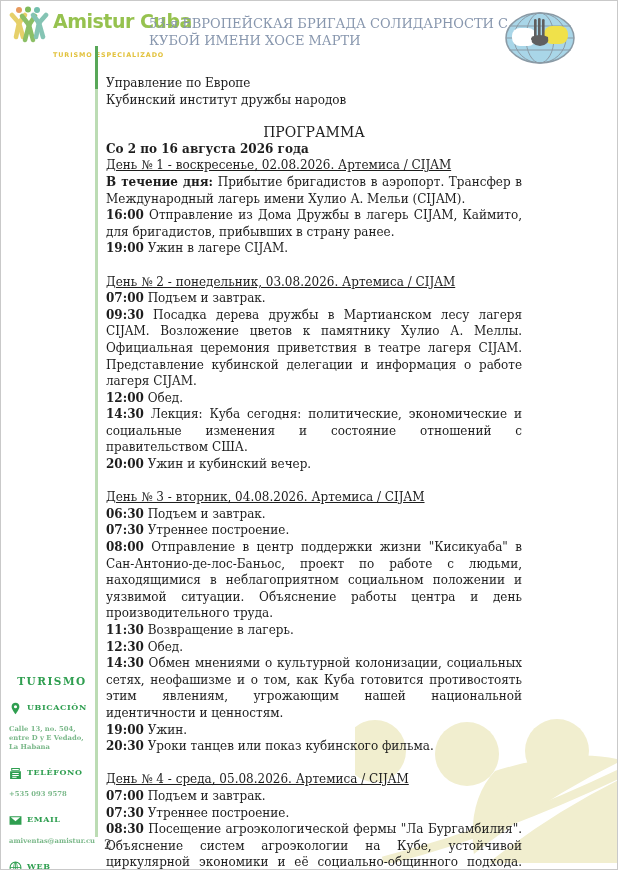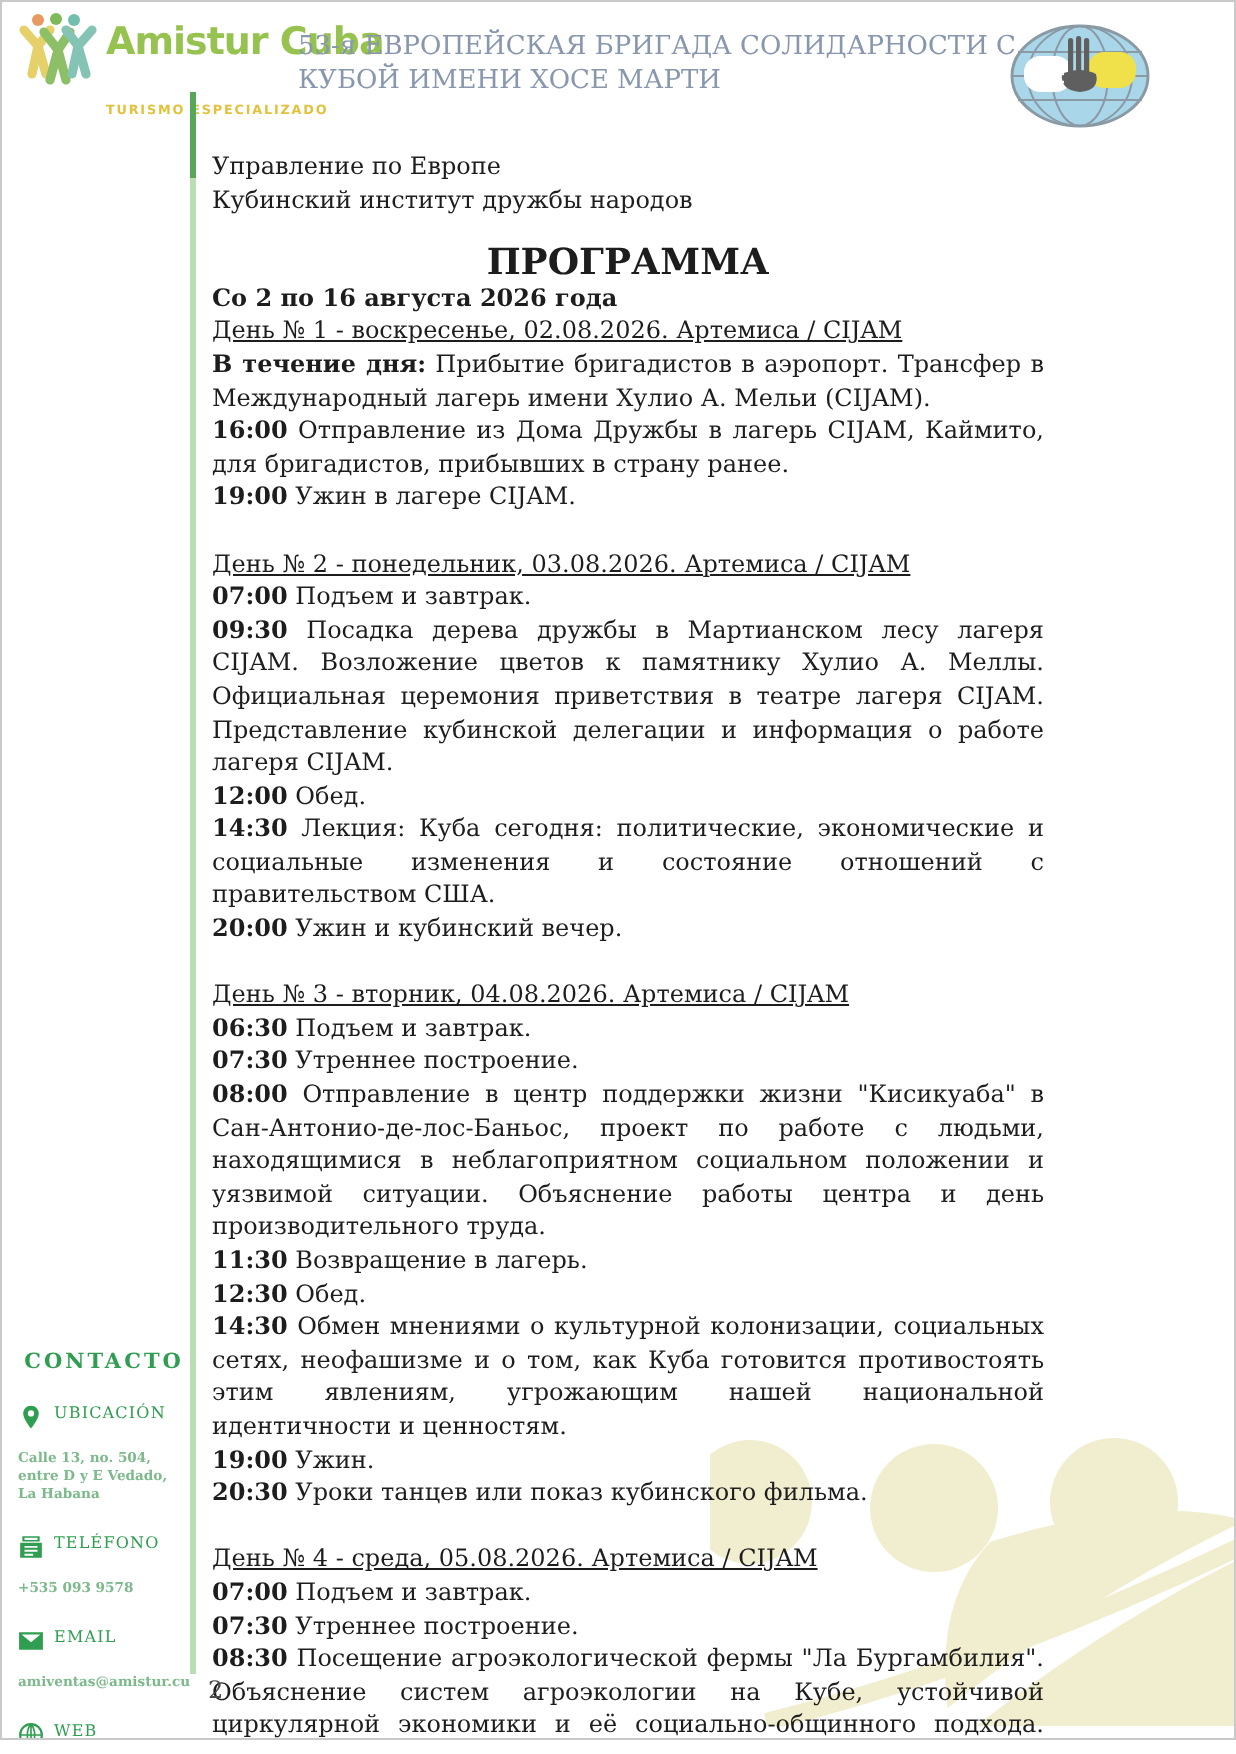--- a/index.html
+++ b/index.html
@@ -26,35 +26,35 @@
   
   .watermark { position:absolute; right:0; bottom:6px; width:262px; height:152px; z-index:0; }
   
   .content {
     position:relative; z-index:1;
     margin-left:105px; padding-top:74px; width:416px;
     font-size:12px; line-height:16.6px; color:#1d1d1d;
   }
   .content p { margin:0; }
   .org-line { text-align:left; }
-  .prog-title { text-align:center; font-weight:bold; font-size:18px; margin-top:16px !important; }
+  .prog-title { text-align:center; font-weight:normal; font-size:14px; margin-top:16px !important; }
   .date-range { font-weight:bold; }
   .day { margin-top:16.6px; }
   .day:first-child { margin-top:0; }
   .day-header { text-decoration:underline; }
   .sched { text-align:justify; }
   .sched b { font-weight:bold; }
   
   .contact { position:absolute; left:8px; top:674px; width:86px; z-index:1; color:#2f9e50; }
   .contact-title { font-weight:bold; font-size:10.5px; letter-spacing:1.5px; text-align:center; }
   .contact-item { margin-top:13px; }
   .contact-label-row { display:flex; align-items:center; gap:5px; }
   .contact-icon { width:13px; height:13px; color:#2f9e50; flex:0 0 auto; }
   .contact-icon svg { width:100%; height:100%; fill:currentColor; }
-  .contact-label { font-weight:normal; font-size:8px; letter-spacing:0.6px; }
+  .contact-label { font-weight:bold; font-size:8px; letter-spacing:0.6px; }
   .contact-value { font-size:6.8px; line-height:9px; color:#7cb98b; font-weight:bold; margin-top:12px; }
   
   .page-number { position:absolute; left:103px; top:837px; font-size:12px; color:#4a4a4a; z-index:1; }
 </style>
 </head>
 <body>
 
 <div class="page">
 
   <div class="brand">
@@ -163,21 +163,21 @@
         <section class="day">
           <div class="day-header">День № 4 - среда, 05.08.2026. Артемиса / CIJAM</div>
           <p class="sched"><b>07:00</b> Подъем и завтрак.</p>
           <p class="sched"><b>07:30</b> Утреннее построение.</p>
           <p class="sched"><b>08:30</b> Посещение агроэкологической фермы "Ла Бургамбилия". Объяснение систем агроэкологии на Кубе, устойчивой циркулярной экономики и её социально-общинного подхода. Производительный труд на ферме.</p>
         </section>
       </div>
   </main>
 
   <aside class="contact">
-    <div class="contact-title">CONTACTO</div>
+    <div class="contact-title">TURISMO</div>
     <div id="contact-items">
         <div class="contact-item">
           <div class="contact-label-row">
             <span class="contact-icon"><svg viewBox="0 0 24 24">
                 <path d="M12 1.5c-4.1 0-7.2 3.1-7.2 7.2 0 5.2 7.2 13.8 7.2 13.8s7.2-8.6 7.2-13.8c0-4.1-3.1-7.2-7.2-7.2zm0 10.1a2.9 2.9 0 1 1 0-5.8 2.9 2.9 0 0 1 0 5.8z"></path>
               </svg></span>
             <span class="contact-label">UBICACIÓN</span>
           </div>
           <div class="contact-value">Calle 13, no. 504, entre D y E Vedado, La Habana</div>
         </div>

